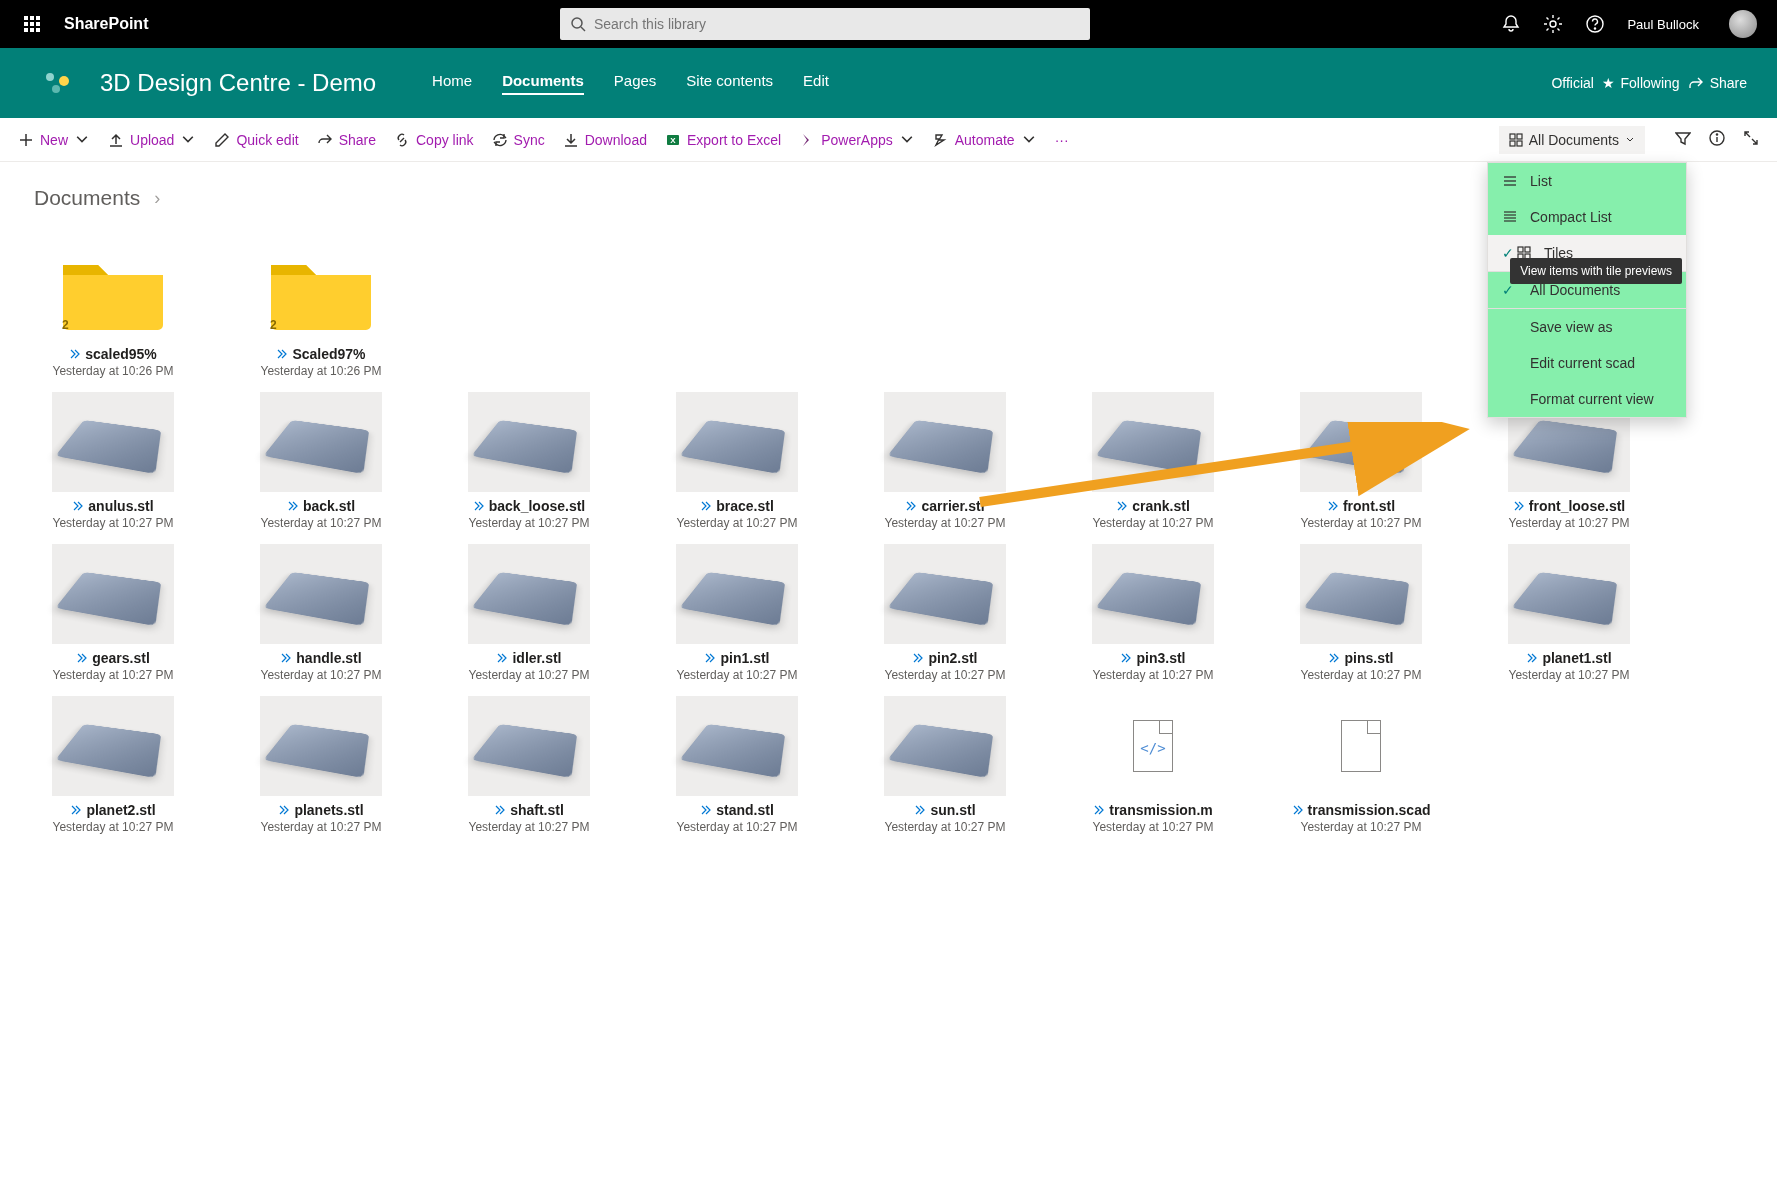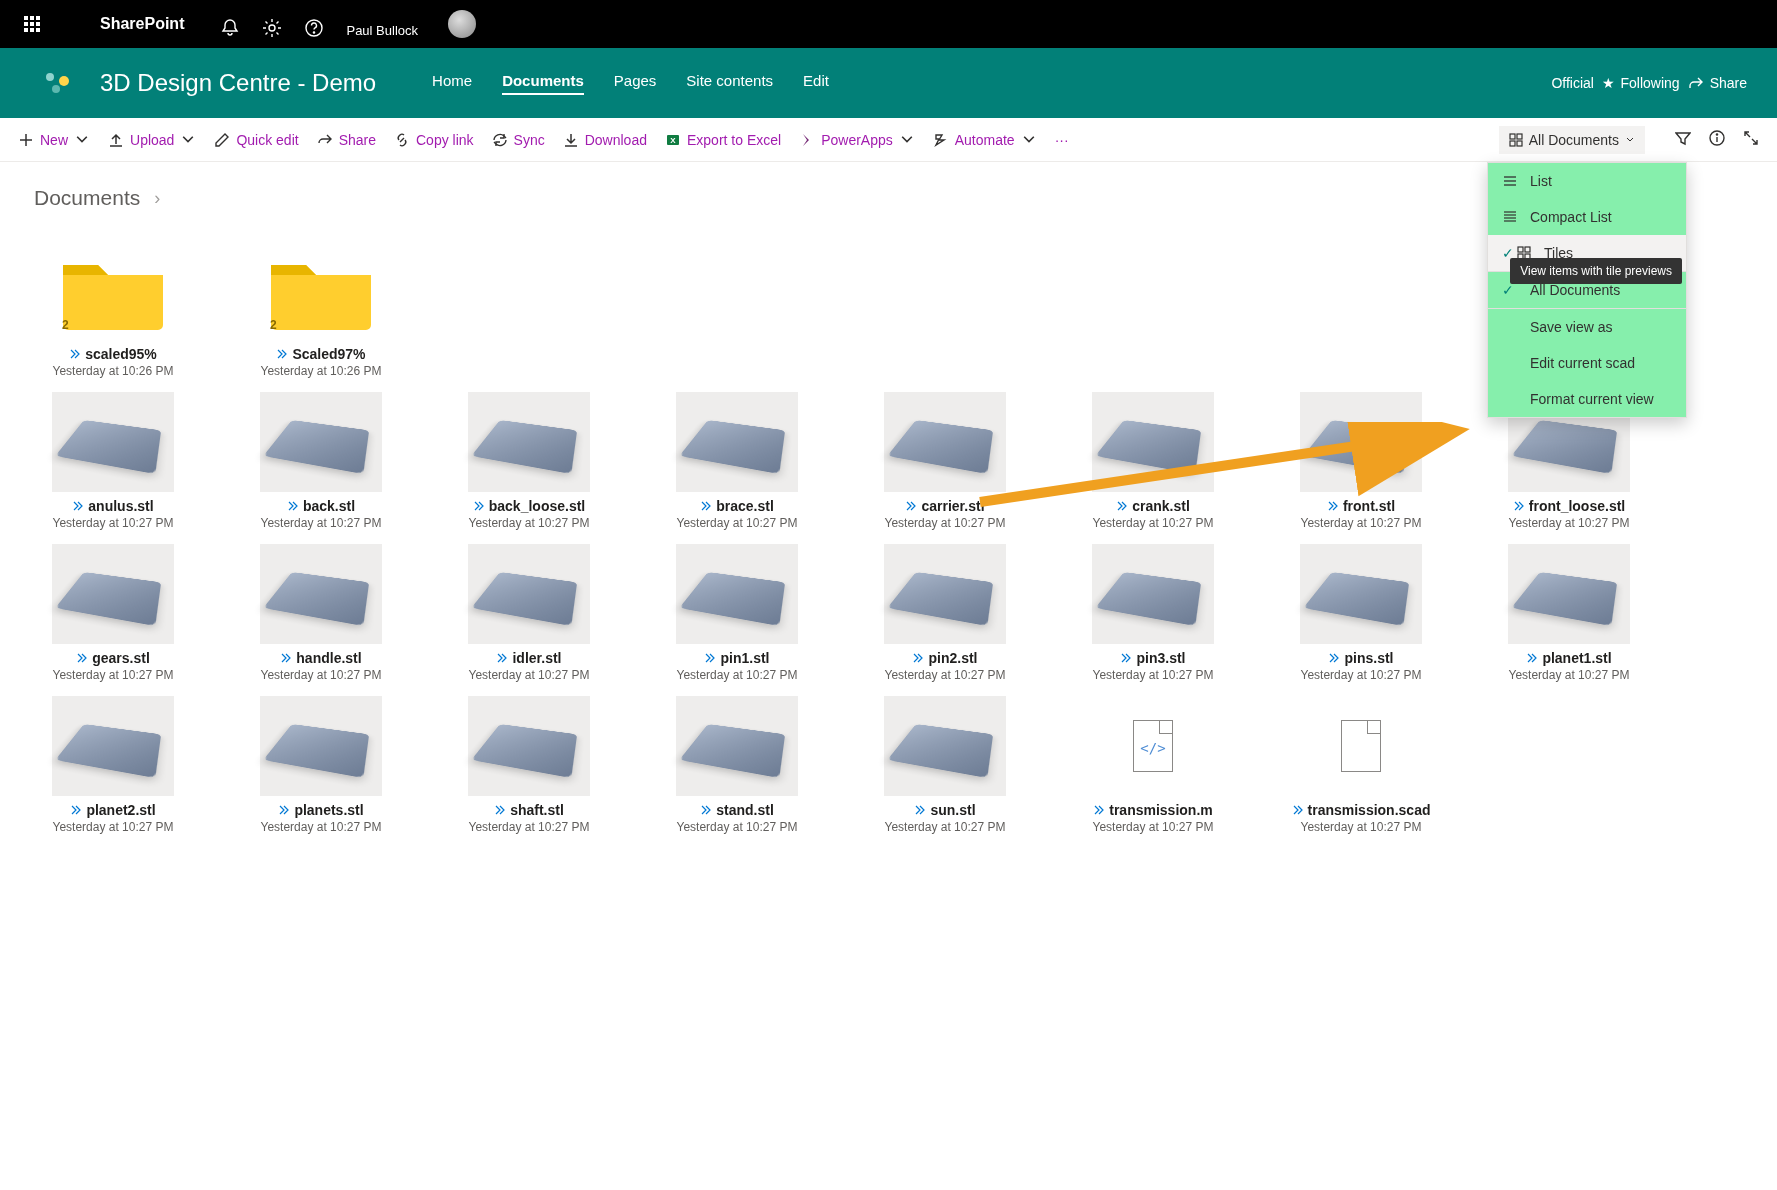--- a/index.html
+++ b/index.html
@@ -1,27 +1,27 @@
 <!DOCTYPE html>
 <html><head>
 <meta charset="utf-8">
 <style>
 * { box-sizing: border-box; margin: 0; padding: 0; }
 body { font-family: 'Segoe UI', -apple-system, sans-serif; background: #fff; color: #323130; font-size: 14px; width: 1777px; }
 
 
-.top-header { background: #000; height: 48px; display: flex; align-items: center; padding: 0 8px; color: #fff; gap: 36px; }
+.top-header { background: #000; height: 48px; display: flex; align-items: center; padding: 0 8px; color: #fff; }
 .waffle { width: 48px; height: 48px; display: flex; align-items: center; justify-content: center; cursor: pointer; }
 .waffle-icon { display: grid; grid-template-columns: repeat(3, 4px); grid-template-rows: repeat(3, 4px); gap: 2px; }
 .waffle-icon span { background: #fff; width: 4px; height: 4px; }
 .app-name { font-size: 16px; font-weight: 600; margin-left: 8px; }
 .search-wrap { flex: 1; display: flex; justify-content: center; }
 .search-box { width: 530px; height: 32px; background: #e8e8e8; border-radius: 2px; display: flex; align-items: center; padding: 0 10px; gap: 8px; }
 .search-box input { flex: 1; border: none; background: transparent; font-size: 14px; color: #333; outline: none; }
-.hdr-icons { display: flex; align-items: flex-end; gap: 22px; margin-right: 12px; }
+.hdr-icons { display: flex; align-items: center; gap: 22px; margin-right: 12px; }
 .hdr-icon { width: 20px; height: 20px; cursor: pointer; display: flex; align-items: center; justify-content: center; }
 .user-name { font-size: 13px; margin-right: 8px; }
 .avatar { width: 28px; height: 28px; border-radius: 50%; background: radial-gradient(circle at 40% 35%, #ddd, #888); }
 
 
 .site-header { background: #028078; height: 70px; display: flex; align-items: center; padding: 0 30px 0 40px; color: #fff; }
 .site-logo { width: 36px; height: 36px; margin-right: 24px; display:flex; align-items:center; justify-content:center; }
 .site-title { font-size: 24px; font-weight: 300; margin-right: 56px; }
 .site-nav { display: flex; gap: 30px; }
 .site-nav-item { color: #fff; font-size: 15px; padding-bottom: 4px; cursor: pointer; }
@@ -84,20 +84,29 @@
         <span></span>
         <span></span>
         <span></span>
         <span></span>
         <span></span>
         <span></span>
         <span></span>
     </div>
   </div>
   <div class="app-name">SharePoint</div>
+  <div class="search-wrap">
+    <div class="search-box">
+      <svg width="16" height="16" viewBox="0 0 16 16" fill="none" stroke="#555" stroke-width="1.5">
+          <circle cx="7" cy="7" r="5"></circle>
+          <line x1="11" y1="11" x2="15" y2="15"></line>
+        </svg>
+      <input placeholder="Search this library" style="">
+    </div>
+  </div>
   <div class="hdr-icons">
     <div class="hdr-icon">
         <svg width="20" height="20" viewBox="0 0 20 20" fill="none" stroke="#fff" stroke-width="1.4">
           <path d="M10 2a5 5 0 0 0-5 5v3l-2 3h14l-2-3V7a5 5 0 0 0-5-5z"></path>
           <path d="M8 15a2 2 0 0 0 4 0"></path>
         </svg>
       </div>
     <div class="hdr-icon">
         <svg width="20" height="20" viewBox="0 0 20 20" fill="none" stroke="#fff" stroke-width="1.4">
           <circle cx="10" cy="10" r="3"></circle>

